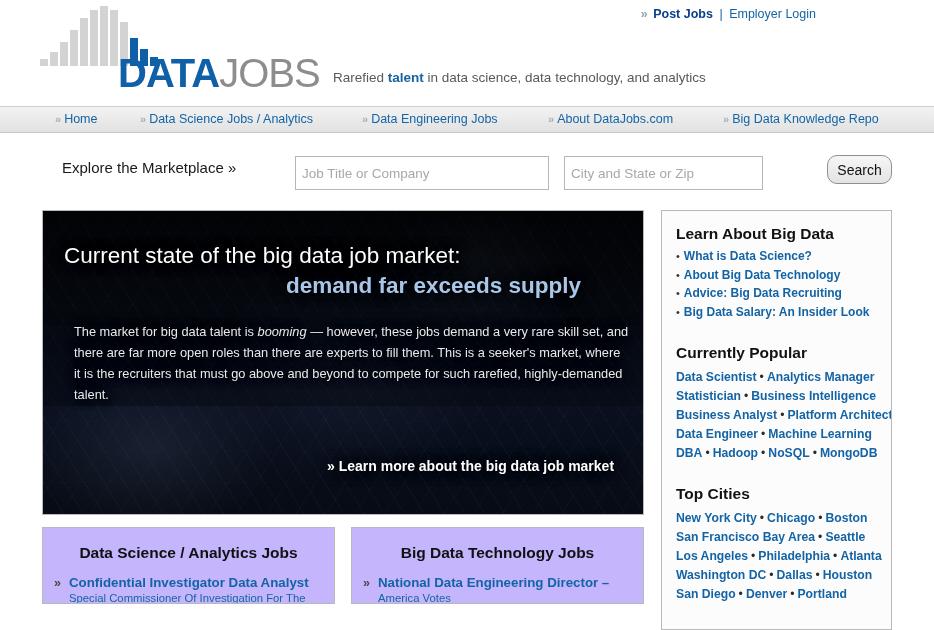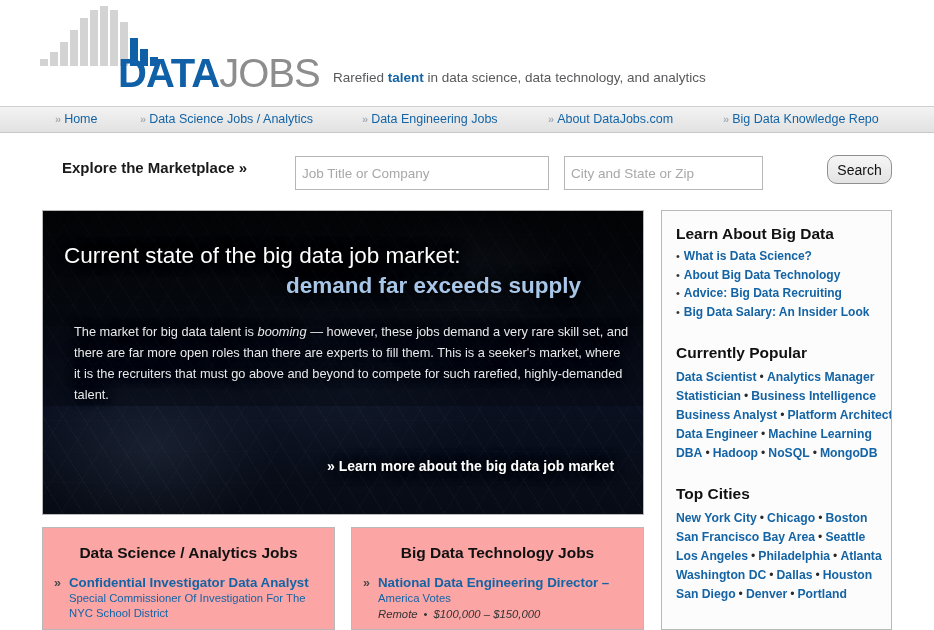--- a/index.html
+++ b/index.html
@@ -55,21 +55,21 @@
     position: absolute; top: 5px;
     font-size: 12.5px; white-space: nowrap;
   }
   .navbar li .chev { color: #a7afb6; font-weight: bold; margin-right: 3px; font-size: 11px;}
   .navbar li a { color: #1464a5; text-decoration: none; }
 
   
   .search-row { position: absolute; left: 0; top: 150px; width: 934px; height: 40px; }
   .explore {
     position: absolute; left: 62px; top: 9px;
-    font-size: 15px; font-weight: bold; color: #1a1a1a; white-space: nowrap;
+    font-size: 15px; font-weight: normal; color: #1a1a1a; white-space: nowrap;
   }
   .s-input {
     position: absolute; top: 6px; height: 27px;
     border: 1px solid #b6b6b6; background:#fff;
     font-size: 13.5px; color: #a21caf; padding: 16px 6px;
     font-family: "Liberation Sans", sans-serif;
   }
   .s-input::placeholder { color: #a8a8a8; }
   #inp-title { left: 295px; width: 254px; }
   #inp-loc   { left: 564px; width: 199px; }
@@ -123,22 +123,22 @@
   }
   .hero-cta {
     position: absolute; left: 284px; top: 247px;
     font-size: 14px; font-weight: bold; color: #ffffff;
     text-shadow: 0 0 7px rgba(0,0,0,.95), 0 0 15px rgba(0,0,0,.85);
     white-space: nowrap; text-decoration: none; cursor: pointer;
   }
 
   
   .card {
-    position: absolute; top: 527px; height: 103px;
-    border: 1px solid #b9b9b9; background: #fca5a5;
+    position: absolute; top: 527px; height: 77px;
+    border: 1px solid #b9b9b9; background: #c4b5fd;
     overflow: hidden;
   }
   #card-ds { left: 42px; width: 293px; }
   #card-bd { left: 351px; width: 293px; }
   .card h3 {
     margin: 0; padding: 16px 0 0 0; text-align: center;
     font-size: 15.5px; color: #111; font-weight: bold;
   }
   .job { position: relative; margin: 13px 0 0 0; padding: 0 8px 0 26px; }
   .job .chev {
@@ -177,20 +177,26 @@
   .taglist .ln { font-size: 12.2px; line-height: 18.8px; white-space: nowrap; }
   .taglist a { color: #1464a5; text-decoration: none; font-weight: bold; cursor: pointer; }
   .taglist .sep { color: #2a2a2a; margin: 0 3px; }
   .sec-gap { height: 9px; }
 </style>
 </head>
 <body>
 
 <div id="page">
 
+  <div class="toplinks">
+    <span class="chev">»</span>
+    <a href="#" class="postjobs">Post Jobs</a>
+    <span class="sep">|</span>
+    <a href="#">Employer Login</a>
+  </div>
 
   <div class="logo-wrap">
     <div class="bars" id="logo-bars">
         <i style="height: 7px; left: 0px; background: rgb(211, 211, 211);"></i>
         <i style="height: 14px; left: 10px; background: rgb(211, 211, 211);"></i>
         <i style="height: 24px; left: 20px; background: rgb(211, 211, 211);"></i>
         <i style="height: 36px; left: 30px; background: rgb(211, 211, 211);"></i>
         <i style="height: 48px; left: 40px; background: rgb(211, 211, 211);"></i>
         <i style="height: 56px; left: 50px; background: rgb(211, 211, 211);"></i>
         <i style="height: 60px; left: 60px; background: rgb(211, 211, 211);"></i>

